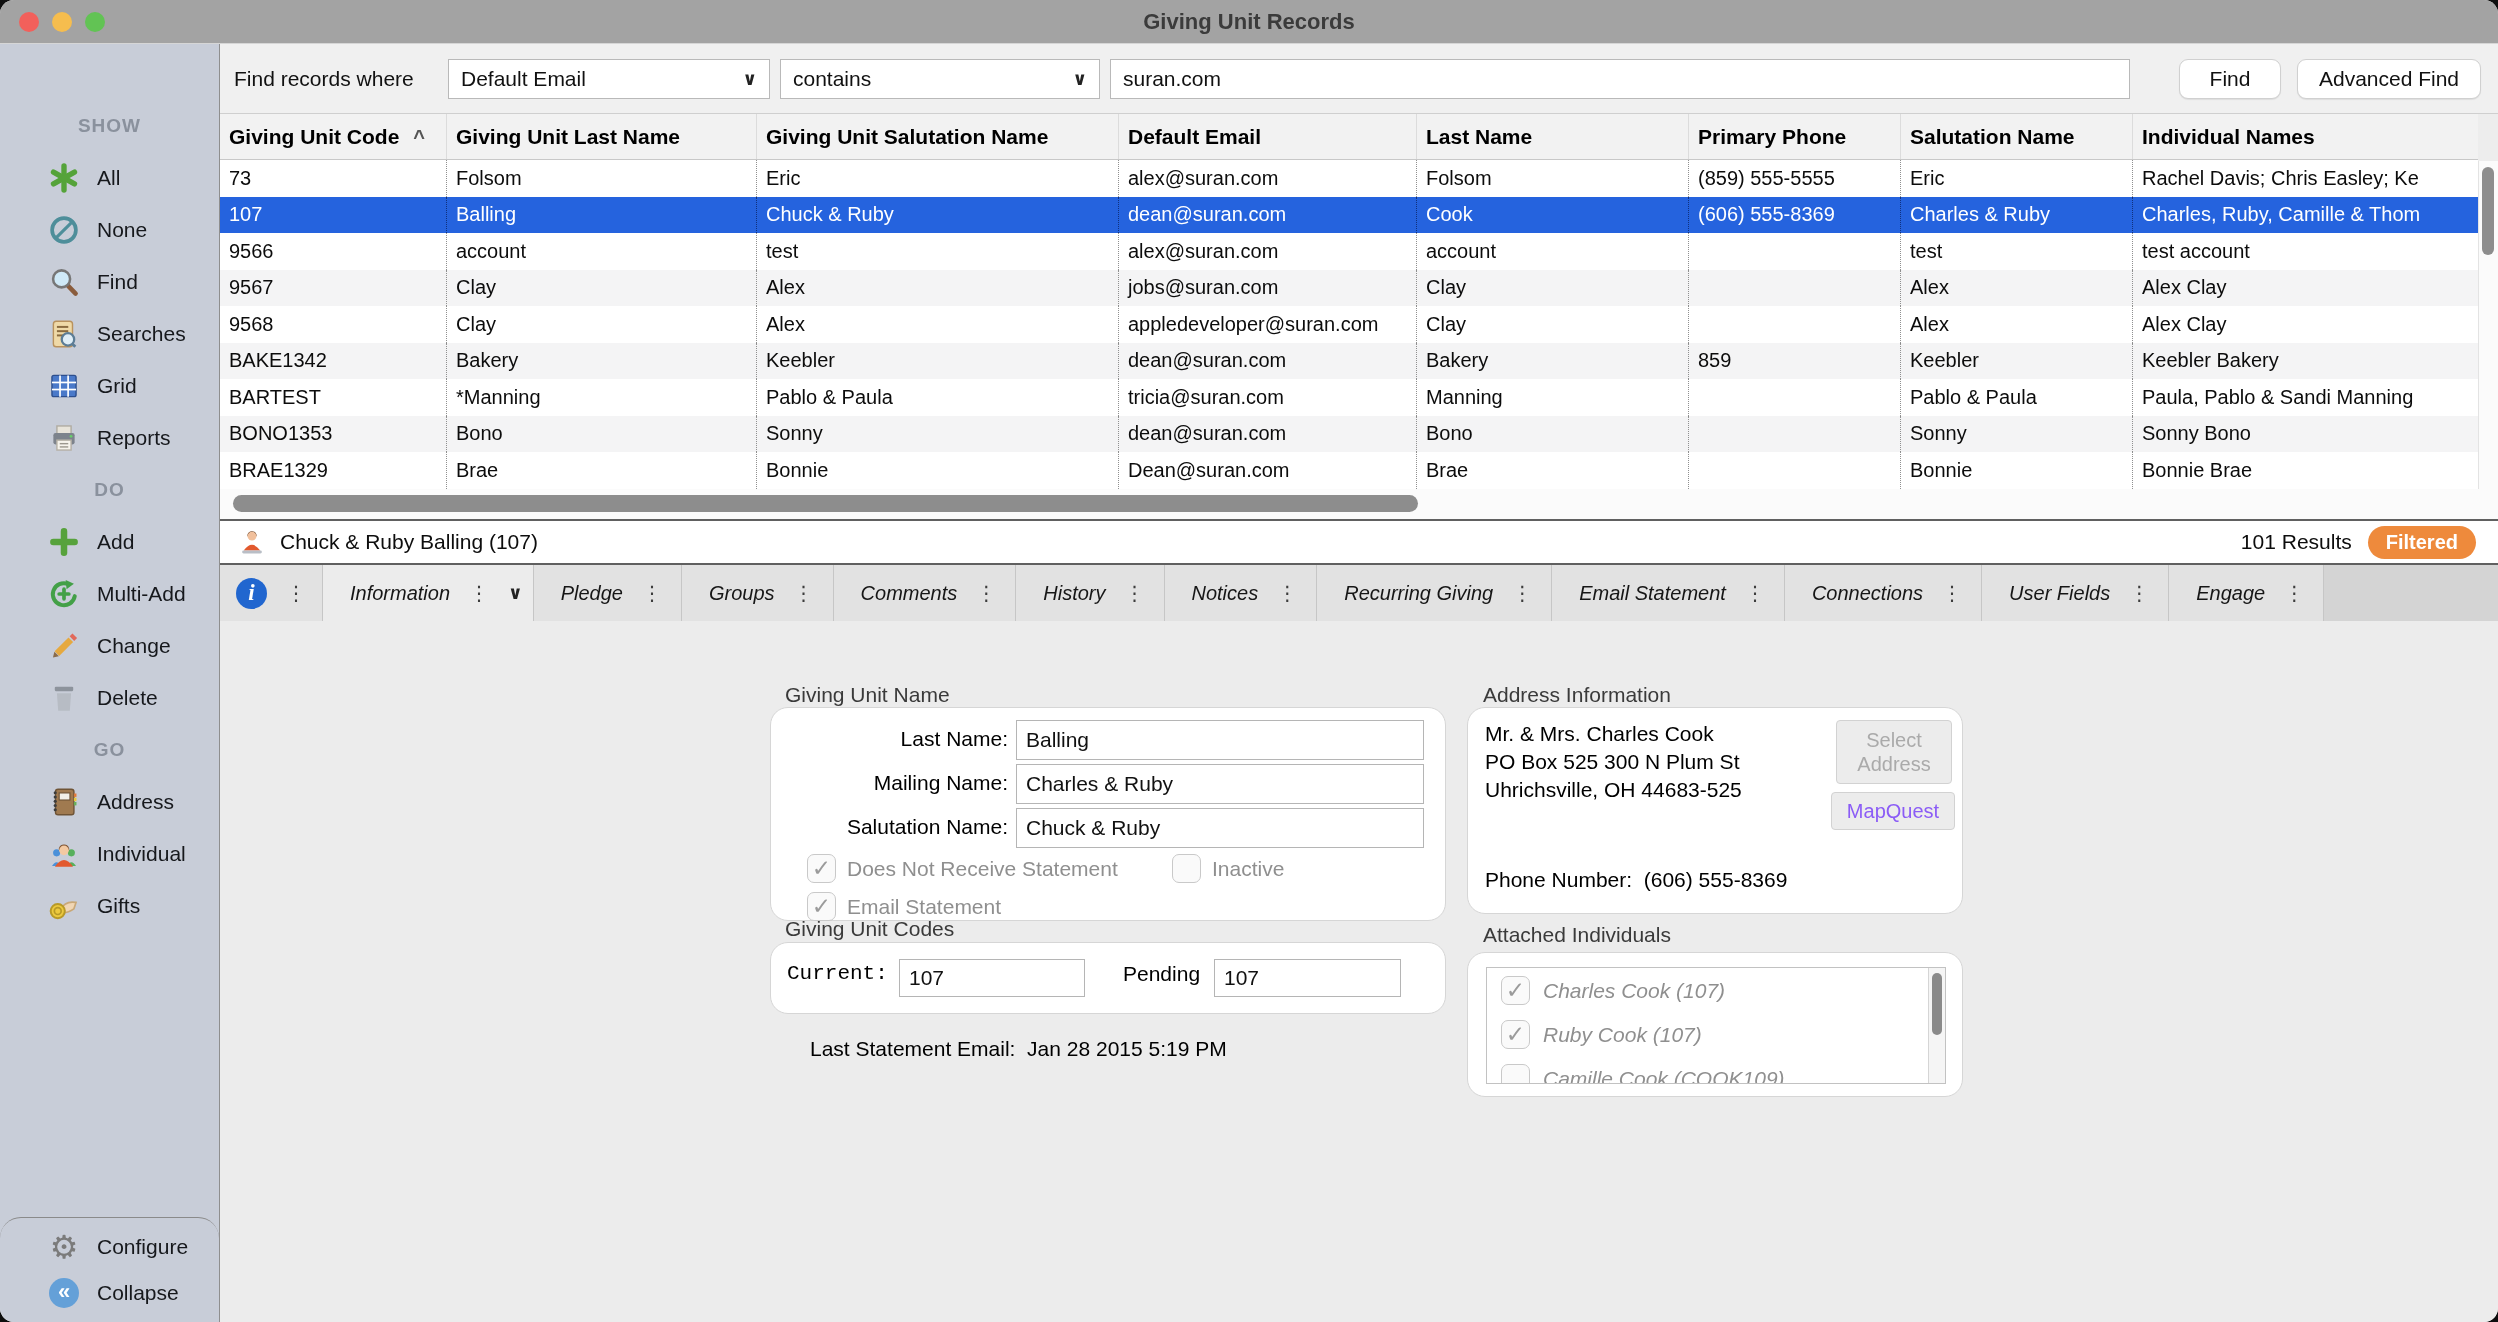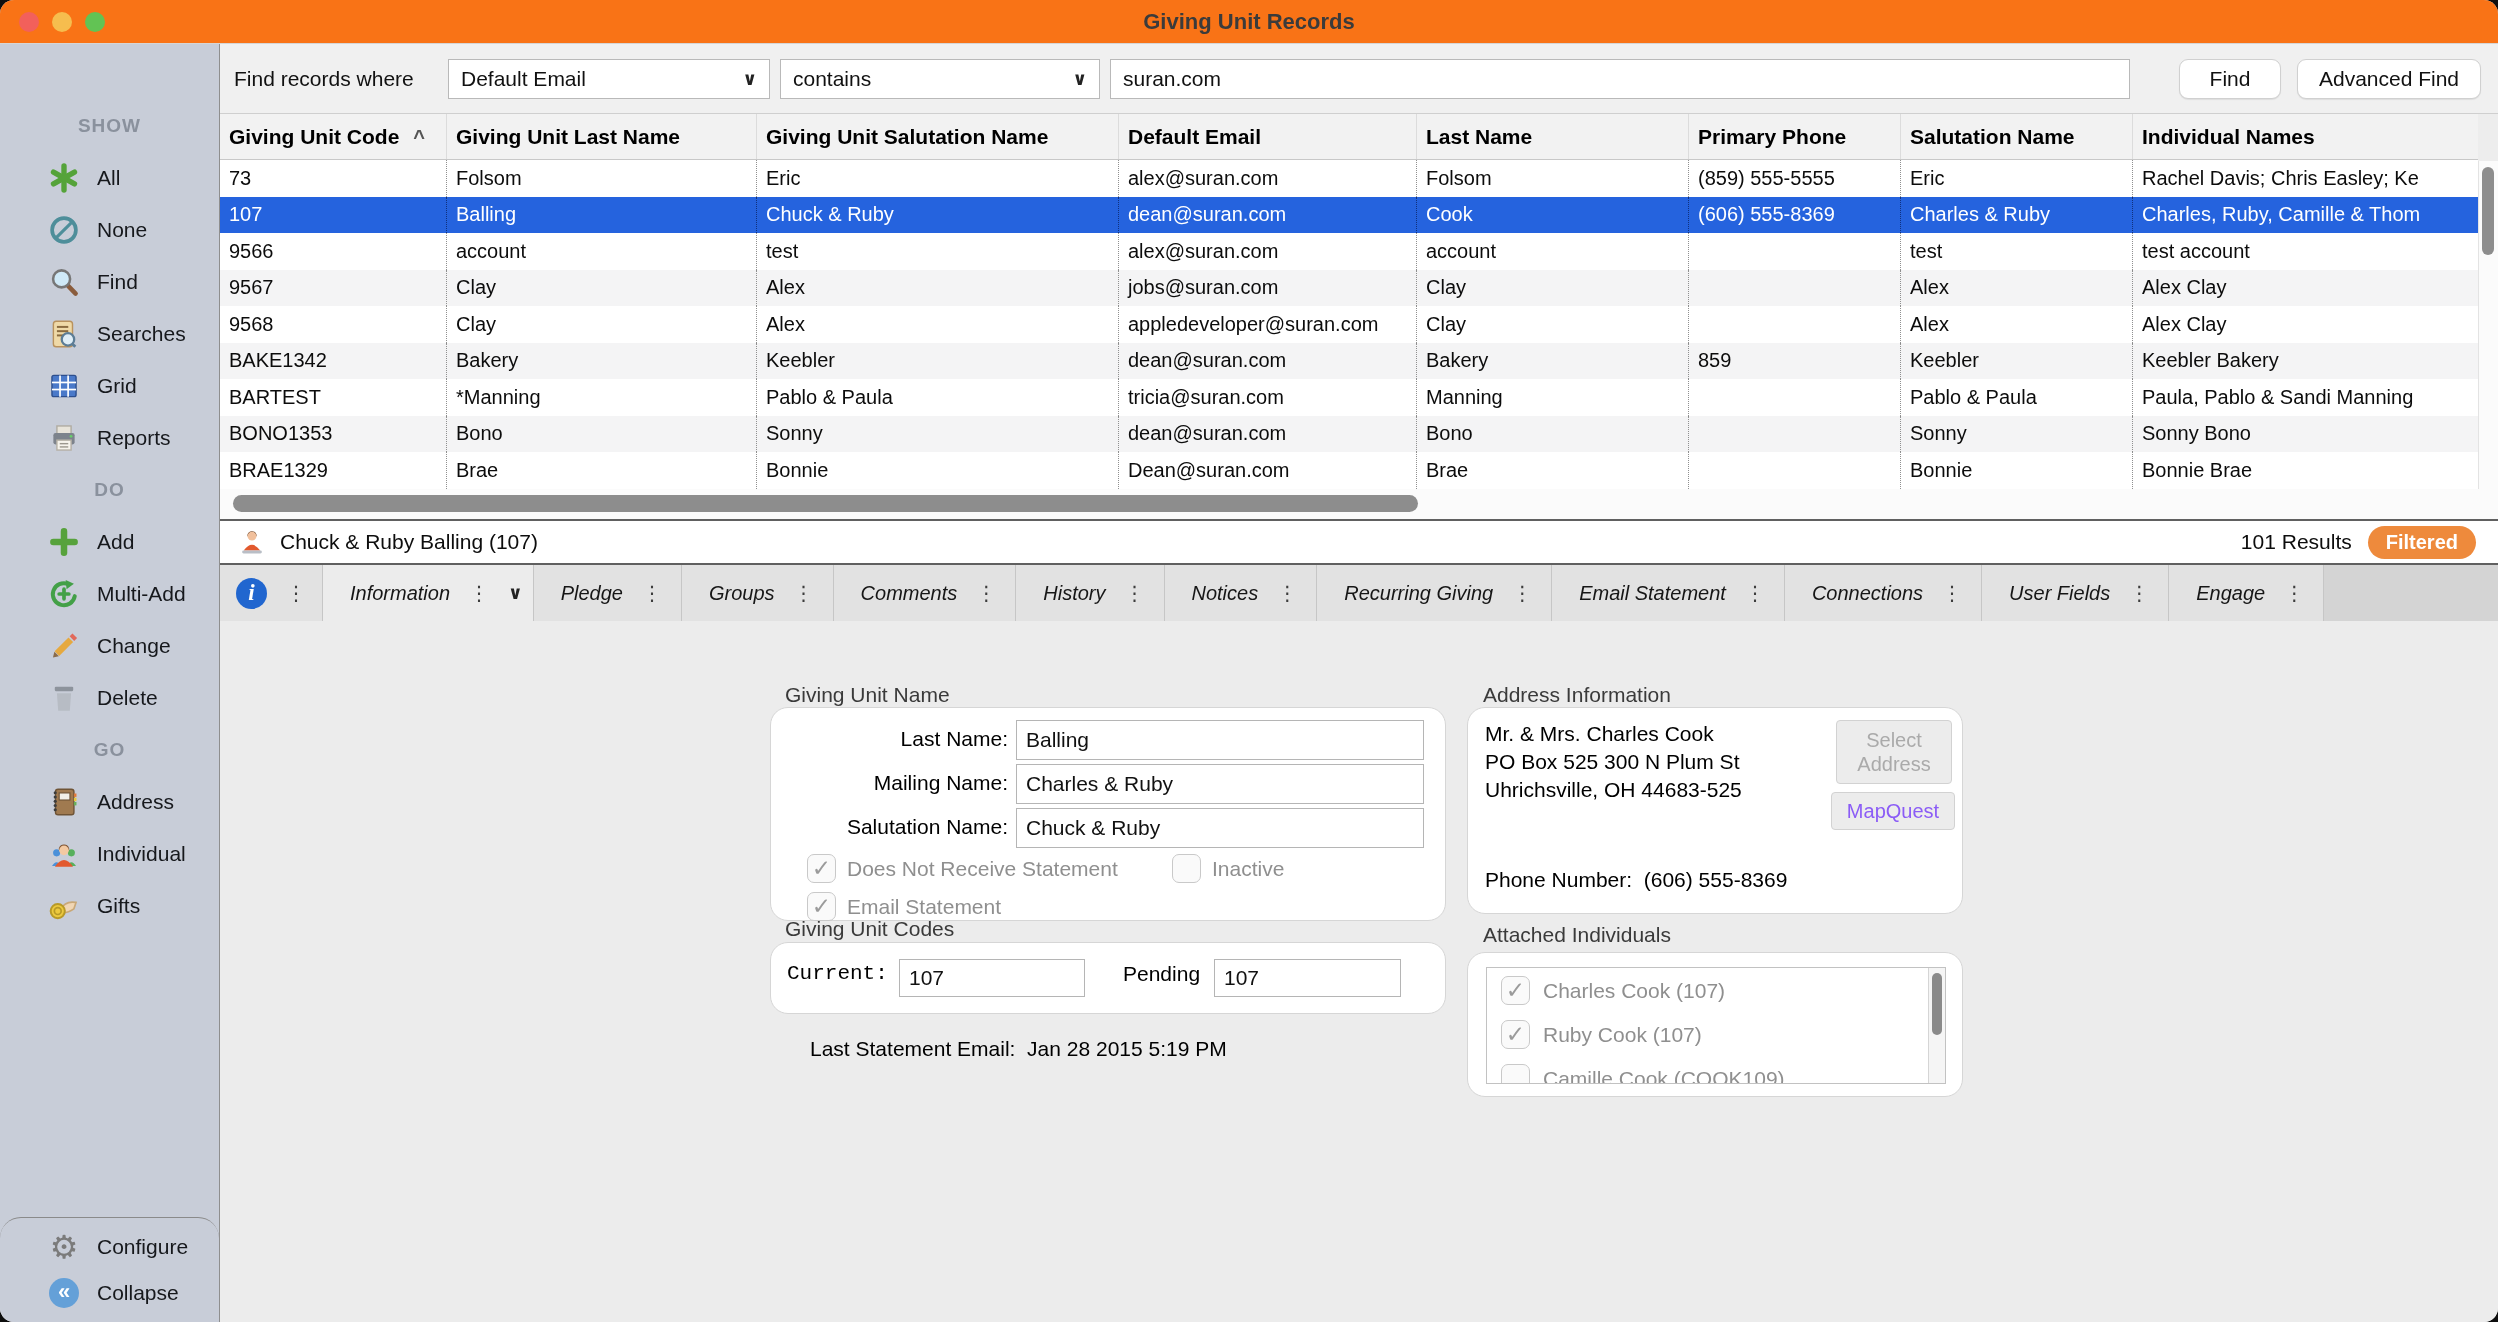--- a/index.html
+++ b/index.html
@@ -1,21 +1,21 @@
 <!DOCTYPE html>
 <html><head>
 <meta charset="utf-8">
 <style>
   * { margin:0; padding:0; box-sizing:border-box; }
   html,body { background:#111; }
   body { font-family:"Liberation Sans","DejaVu Sans",sans-serif; color:#1a1a1a; }
   .window { position:relative; width:2498px; height:1322px; margin:0 auto; background:#ededed; border-radius:14px; overflow:hidden; box-shadow:0 10px 40px rgba(0,0,0,.5); }
 
   
-  .titlebar { position:relative; height:44px; background:#f97316; border-bottom:1px solid #d6d6d6; display:flex; align-items:center; justify-content:center; }
+  .titlebar { position:relative; height:44px; background:#a3a3a3; border-bottom:1px solid #d6d6d6; display:flex; align-items:center; justify-content:center; }
   .lights { position:absolute; left:19px; top:12px; display:flex; gap:13px; }
   .light { width:20px; height:20px; border-radius:50%; }
   .light.red{ background:#f2605b; } .light.yellow{ background:#f6bd4e; } .light.green{ background:#62c354; }
   .win-title { font-weight:bold; font-size:22px; color:#3b3b3b; }
 
   
   .frame { display:flex; height:1278px; }
 
   
   .sidebar { width:220px; flex:none; background:#c8cdd8; border-right:1px solid #8f8f8f; display:flex; flex-direction:column; }
@@ -565,21 +565,21 @@
           <span class="codes-lbl" style="left:352px;">Pending</span>
           <input class="codes-inp" style="left: 443px; width: 187px;" value="107">
         </div>
 
         <div class="lse-line" style="left:590px; top:416px;">
           <span>Last Statement Email:</span>&nbsp;
           <span>Jan 28 2015 5:19 PM</span>
         </div>
 
         <div class="grp-label" style="left:1263px; top:302px;">Attached Individuals</div>
-        <div class="grp-box" style="left:1247px; top:331px; width:496px; height:145px;">
+        <div class="grp-box" style="left:1247px; top:331px; width:496px; height:145px;font-style:italic;">
           <div class="att-list" id="att-list">
             <div class="att-sb">
                 <div class="att-thumb"></div>
               </div>
           <div class="att-item" style="top: 8px;">
                 <span class="cbx on"></span>
                 <span>Charles Cook (107)</span>
               </div>
               <div class="att-item" style="top: 52px;">
                 <span class="cbx on"></span>

